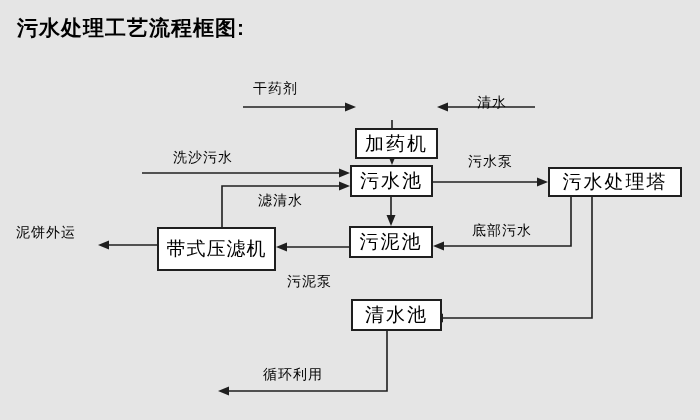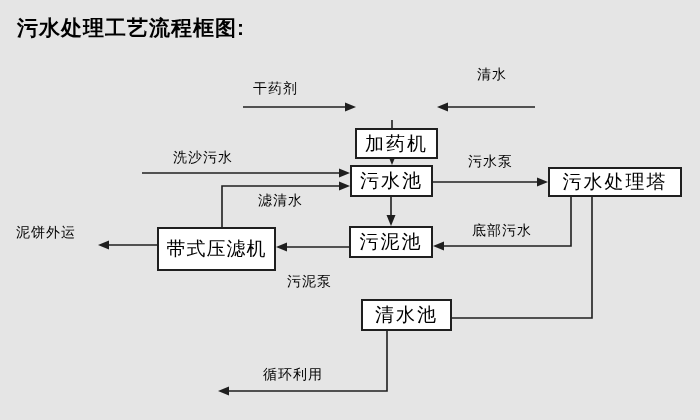--- a/index.html
+++ b/index.html
@@ -23,27 +23,27 @@
     background:#ffffff;
     display:flex;align-items:center;justify-content:center;
     font-size:19px;letter-spacing:2px;color:#000;
     box-sizing:border-box;white-space:nowrap;
   }
   .node-dosing        {left:355px;top:89px; width:83px; height:31px;margin-top:39px;}
   .node-sewage-pool   {left:350px;top:165px;width:83px; height:32px;}
   .node-tower         {left:548px;top:167px;width:134px;height:30px;}
   .node-sludge-pool   {left:349px;top:226px;width:84px; height:32px;}
   .node-belt-press    {left:157px;top:227px;width:119px;height:44px;letter-spacing:1px;}
-  .node-clean-pool    {left:361px;top:299px;width:91px; height:32px;}
+  .node-clean-pool    {left:351px;top:299px;width:91px; height:32px;}
   .edge-label{
     position:absolute;font-size:14px;letter-spacing:1px;
     color:#000;white-space:nowrap;
   }
   .lbl-dry-chemical {left:253px;top:80px;}
-  .lbl-clean-water  {left:477px;top:66px;}
+  .lbl-clean-water  {left:477px;top:94px;}
   .lbl-sand-washing {left:173px;top:149px;}
   .lbl-sewage-pump  {left:468px;top:153px;}
   .lbl-filtered     {left:258px;top:192px;}
   .lbl-sludge-pump  {left:287px;top:226px;margin-top:47px;}
   .lbl-bottom-sewage{left:472px;top:222px;}
   .lbl-mud-cake     {left:16px; top:224px;}
   .lbl-recycle      {left:263px;top:366px;}
 </style>
 </head>
 <body>

